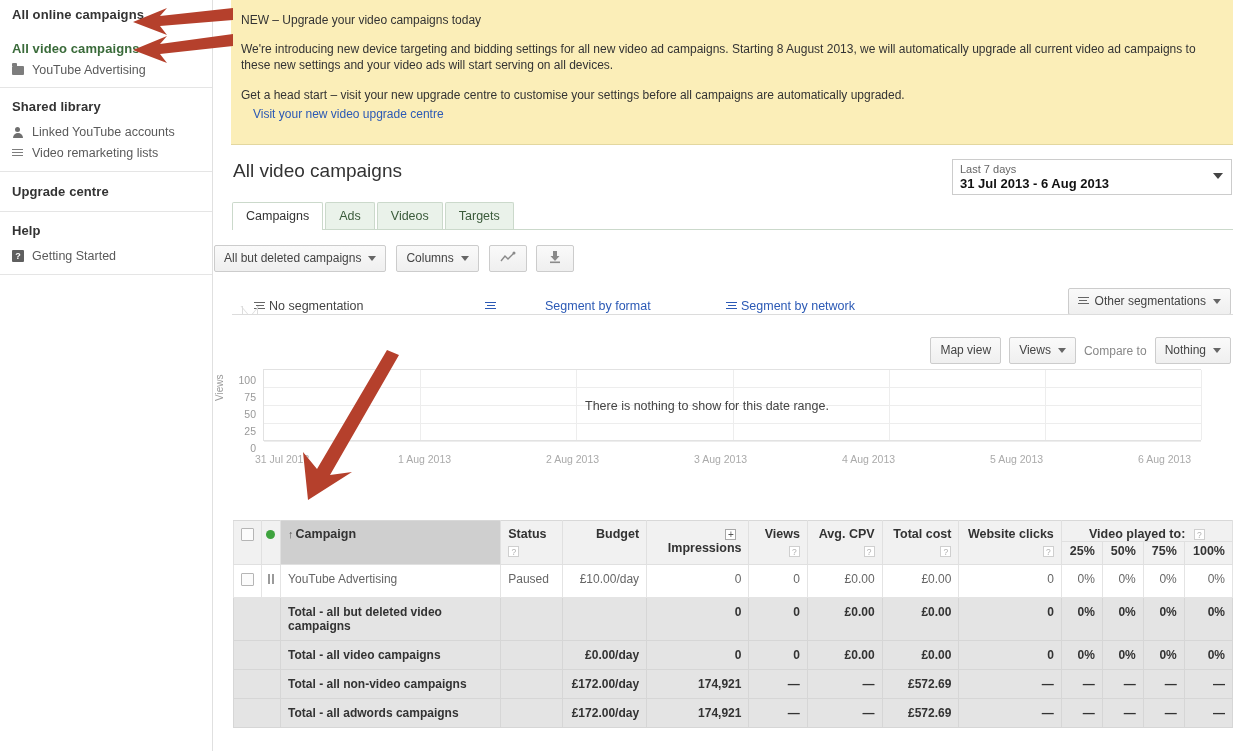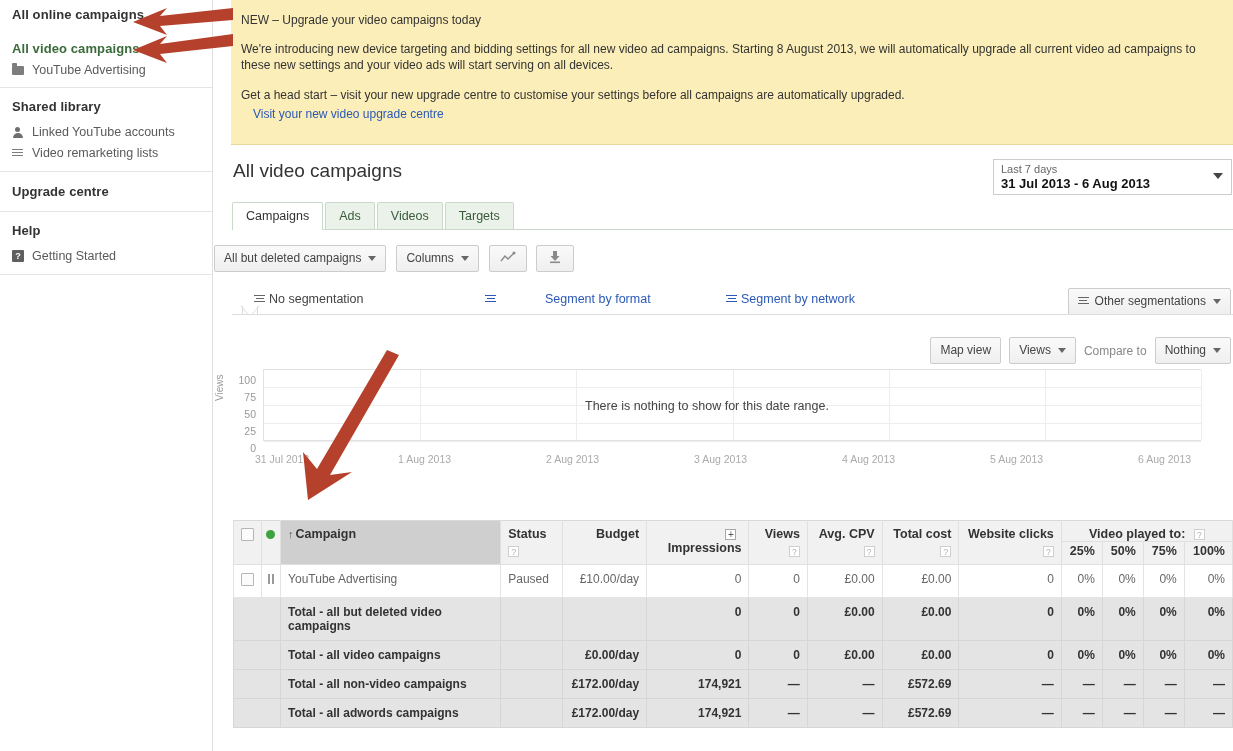--- a/index.html
+++ b/index.html
@@ -72,21 +72,21 @@
     border-bottom: 1px solid #e3d79f;
     padding: 12px 14px 0 10px;
     font-size: 12px; color: #333; line-height: 16px;
   }
   #banner p { margin: 0 0 13px 0; }
   #banner .b-link { color: #2b59b5; text-decoration: none; margin-left: 12px; font-size: 12px; }
   #page-title { position: absolute; left: 19px; top: 160px; font-size: 19px; color: #333; font-weight: normal; }
 
   
   #date-range {
-    position: absolute; right: 1px; top: 159px; width: 239px; height: 36px;
+    position: absolute; right: 1px; top: 159px; width: 280px; height: 36px;
     border: 1px solid #ccc; background: #fff; padding: 3px 8px 0 7px;
     cursor: pointer;
   }
   #date-range .dr-top { font-size: 11px; color: #666; line-height: 13px; }
   #date-range .dr-bot { font-size: 13px; color: #111; font-weight: bold; line-height: 15px; }
   #date-range .dr-caret {
     position: absolute; right: 8px; top: 13px;
     width: 0; height: 0; border-left: 5px solid transparent; border-right: 5px solid transparent;
     border-top: 6px solid #444;
   }
@@ -116,21 +116,21 @@
   .btn.disabled { color: #b6b6b6; border-color: #dcdcdc; background: linear-gradient(#fcfcfc,#f5f5f5); }
   .caret {
     display: inline-block; margin-left: 7px;
     width: 0; height: 0; border-left: 4px solid transparent; border-right: 4px solid transparent;
     border-top: 5px solid #666;
   }
   .btn.disabled .caret { border-top-color: #c2c2c2; }
   .icon-btn { width: 38px; height: 27px; justify-content: center; padding: 0; }
 
   
-  #segrow { position: absolute; left: 18px; top: 289px; width: 1001px; height: 21px; }
+  #segrow { position: absolute; left: 18px; top: 296px; width: 1001px; height: 21px; }
   .seg-item { position: absolute; font-size: 12.5px; display: flex; align-items: center; cursor: pointer; }
   .seg-item .sg { display:inline-block; width:11px; height:9px; margin-right:4px; position:relative; }
   .seg-item .sg i { position:absolute; left:0; height:1.5px; display:block; }
   .seg-gray i { background:#666; }
   .seg-blue i { background:#2b59b5; }
   .sg i:nth-child(1){ top:0; width:11px;}
   .sg i:nth-child(2){ top:3.2px; width:8px; left:1.5px;}
   .sg i:nth-child(3){ top:6.4px; width:11px;}
   .seg-gray { color: #444; }
   .seg-blue { color: #2b59b5; }

